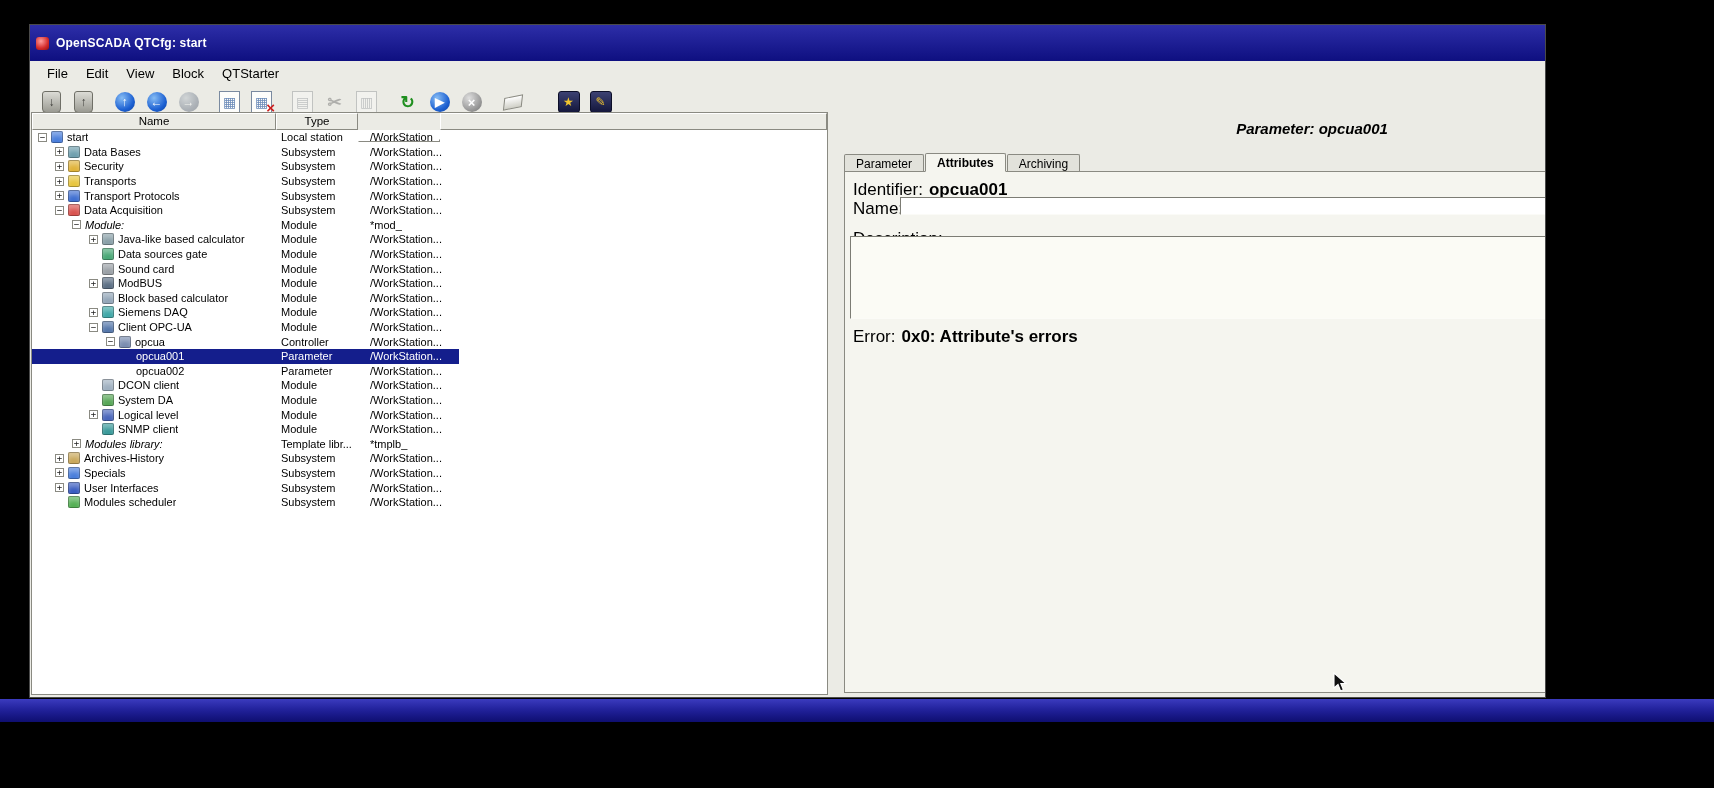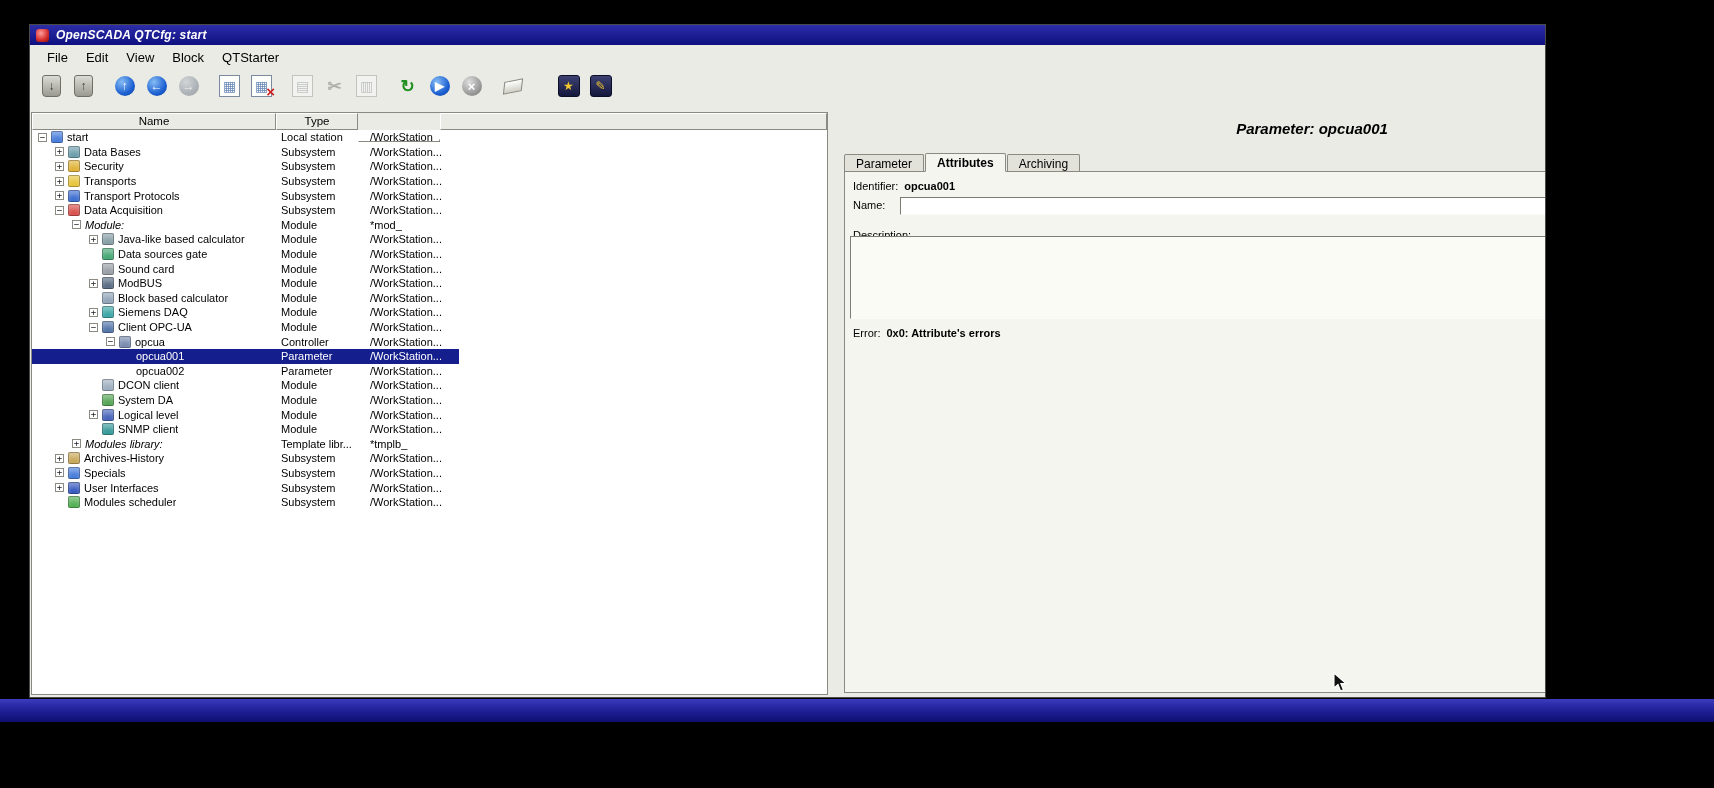--- a/index.html
+++ b/index.html
@@ -7,22 +7,22 @@
            font-family:"Liberation Sans",sans-serif; color:#000; }
 
   
   #taskbar { position:absolute; left:0; top:699px; width:1714px; height:23px;
              background:linear-gradient(180deg,#3b3bbe 0%,#22229c 45%,#0e0e70 100%); }
 
   
   #window { position:absolute; left:30px; top:25px; width:1515px; height:672px;
             background:#EBEBE5; overflow:hidden; box-shadow:0 0 0 1px #4a4a4a; }
 
-  #titlebar { height:20px; background:linear-gradient(180deg,#2d2ea8,#0e0f80);
-              display:flex; align-items:center; padding:0 6px;font-style:italic; }
+  #titlebar { height:36px; background:linear-gradient(180deg,#2d2ea8,#0e0f80);
+              display:flex; align-items:center; padding:0 6px; }
   #title-icon { width:13px; height:13px; margin-right:7px; border-radius:3px; flex:none;
                 background:radial-gradient(circle at 38% 32%,#ff9c9c,#d42a2a 60%,#8a1010); }
   #title-text { color:#fff; font-weight:bold; font-size:12px; letter-spacing:.2px; }
 
   #menubar { height:25px; display:flex; align-items:center; padding-left:8px; }
   .menu-item { padding:3px 9px; font-size:13px; }
 
   #toolbar { height:32px; display:flex; align-items:center; padding-left:8px; }
   .tbtn { width:27px; height:27px; display:flex; align-items:center; justify-content:center;
           position:relative; margin-right:5px; border-radius:3px; }
@@ -85,21 +85,21 @@
   #panel-title { position:absolute; top:8px; left:0; width:940px; text-align:center;
                  font-size:15px; font-weight:bold; font-style:italic; }
   #panel-tabs { position:absolute; top:40px; left:2px; height:19px; display:flex;
                 align-items:flex-end; z-index:2; }
   .tab { height:17px; box-sizing:border-box; padding:2px 11px 0; font-size:12px; margin-right:1px;
          background:#E2E2DB; border:1px solid #8a8a82; border-bottom:none; border-radius:2px 2px 0 0; }
   .tab.active { height:19px; background:#F5F5EF; font-weight:bold; margin-bottom:-1px;
                 border-bottom:1px solid #F5F5EF; }
   #attr-frame { position:absolute; top:59px; left:2px; width:930px; bottom:0;
                 background:#F5F5EF; border:1px solid #8a8a82; box-sizing:border-box; }
-  .frow { position:absolute; left:8px; font-size:11px; white-space:nowrap; }
+  .frow { position:absolute; left:8px; font-size:17px; white-space:nowrap; }
   .frow b { margin-left:6px; }
   #identifier-row { top:8px; }
   #name-row { top:27px; }
   #name-input { position:absolute; left:55px; top:25px; width:calc(100% - 62px); height:18px;
                 box-sizing:border-box; background:#fff; padding:0 3px; font:12px "Liberation Sans",sans-serif;
                 border:1px solid; border-color:#7c7c74 #fbfbf7 #fbfbf7 #7c7c74; }
   #desc-label { top:57px; }
   #desc-box { position:absolute; left:5px; top:64px; width:calc(100% - 12px); height:83px;
               box-sizing:border-box; background:#FBFBF5; resize:none;
               font:12px "Liberation Sans",sans-serif; padding:2px 4px;

